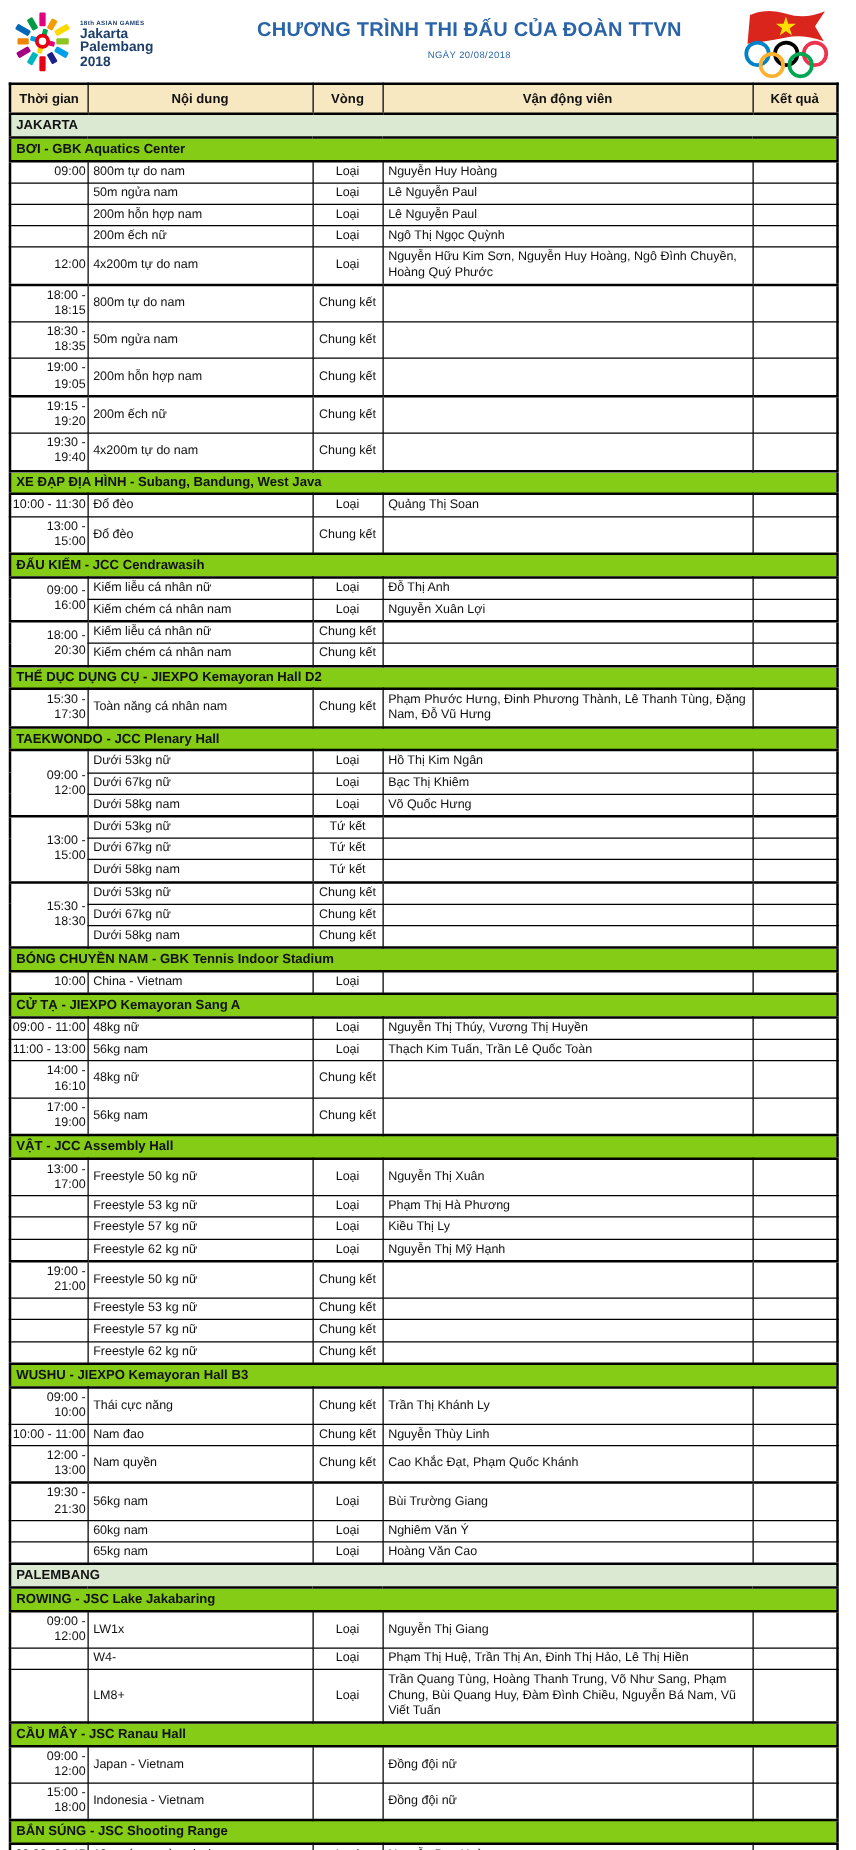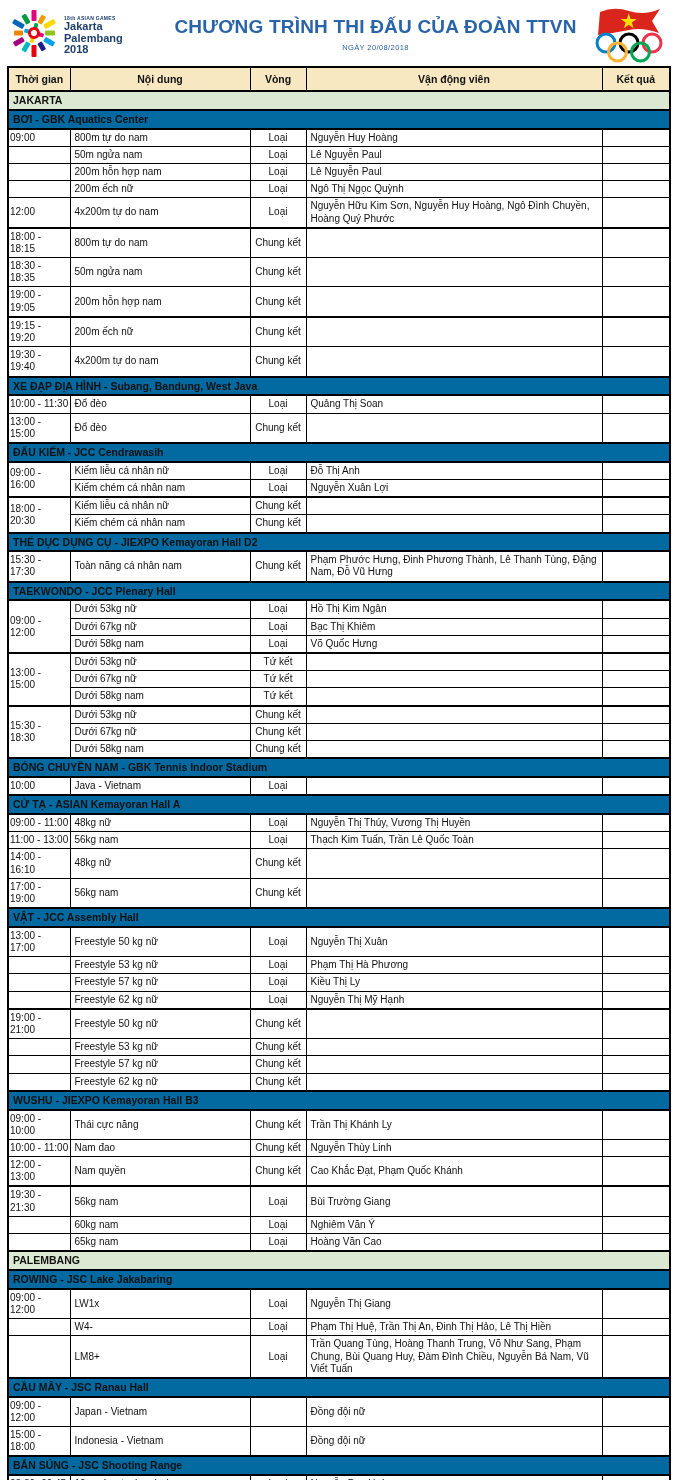--- a/index.html
+++ b/index.html
@@ -11,21 +11,21 @@
   }
   .page { width:685px; min-height:1480px; background:#fff; padding-top:4px; }
 
   
   .doc-header { display:flex; align-items:flex-start; padding:2px 10px 3px 8px; height:62px; }
   .brand-left { display:flex; align-items:center; gap:4px; width:160px; flex:0 0 auto; }
   .brand-text { display:flex; flex-direction:column; line-height:1.05; margin-top:2px; }
   .brand-small { font-size:5px; font-weight:bold; color:#1d3e6b; letter-spacing:.3px; }
   .brand-line { font-size:11px; font-weight:bold; color:#1d3e6b; }
   .title-block { flex:1 1 auto; text-align:center; margin-top:10px; }
-  .doc-title { font-size:19px; font-weight:bold; color:#2a64a8; letter-spacing:.2px; }
+  .doc-title { font-size:16px; font-weight:bold; color:#2a64a8; letter-spacing:.2px; }
   .doc-date { font-size:7.5px; font-weight:normal; color:#2a64a8; margin-top:5px; letter-spacing:.4px; }
   .brand-right { width:92px; flex:0 0 auto; display:flex; flex-direction:column; align-items:center; margin-top:1px; }
   .brand-right svg { display:block; }
 
   
   table.schedule {
     border-collapse:collapse;
     width:662px;
     margin:0 0 4px 7px;
     table-layout:fixed;
@@ -50,29 +50,29 @@
   }
   tr.city-row td {
     background:#dce9d2;
     font-weight:bold;
     font-size:10.5px;
     border-top:2px solid #000;
     border-bottom:2px solid #000;
     padding-left:4px;
   }
   tr.sport-row td {
-    background:#0369a1;
+    background:#84cc16;
     font-weight:bold;
     font-size:10.5px;
     border-top:2px solid #000;
     border-bottom:2px solid #000;
     padding-left:4px;
   }
   tr.group-start td { border-top:2px solid #000; }
-  td.c-time  { text-align:left; padding:2px 1px; }
+  td.c-time  { text-align:right; padding:2px 1px; }
   td.c-round { text-align:center; padding:2px 1px; }
   td.c-event, td.c-ath { text-align:left; }
   col.w-time  { width:62px; }
   col.w-event { width:180px; }
   col.w-round { width:56px; }
   col.w-ath   { width:296px; }
   col.w-res   { width:68px; }
 </style>
 </head>
 <body>
@@ -377,27 +377,27 @@
           <td class="c-event">Dưới 58kg nam</td>
           <td class="c-round">Chung kết</td>
           <td class="c-ath"></td>
           <td class="c-res"></td>
         </tr>
         <tr class="sport-row">
           <td colspan="5">BÓNG CHUYỀN NAM - GBK Tennis Indoor Stadium</td>
         </tr>
         <tr>
           <td class="c-time">10:00</td>
-          <td class="c-event">Java - Vietnam</td>
-          <td class="c-round">Loại</td>
-          <td class="c-ath"></td>
-          <td class="c-res"></td>
-        </tr>
-        <tr class="sport-row">
-          <td colspan="5">CỬ TẠ - ASIAN Kemayoran Hall A</td>
+          <td class="c-event">China - Vietnam</td>
+          <td class="c-round">Loại</td>
+          <td class="c-ath"></td>
+          <td class="c-res"></td>
+        </tr>
+        <tr class="sport-row">
+          <td colspan="5">CỬ TẠ - JIEXPO Kemayoran Sang A</td>
         </tr>
         <tr>
           <td class="c-time">09:00 - 11:00</td>
           <td class="c-event">48kg nữ</td>
           <td class="c-round">Loại</td>
           <td class="c-ath">Nguyễn Thị Thúy, Vương Thị Huyền</td>
           <td class="c-res"></td>
         </tr>
         <tr>
           <td class="c-time">11:00 - 13:00</td>

